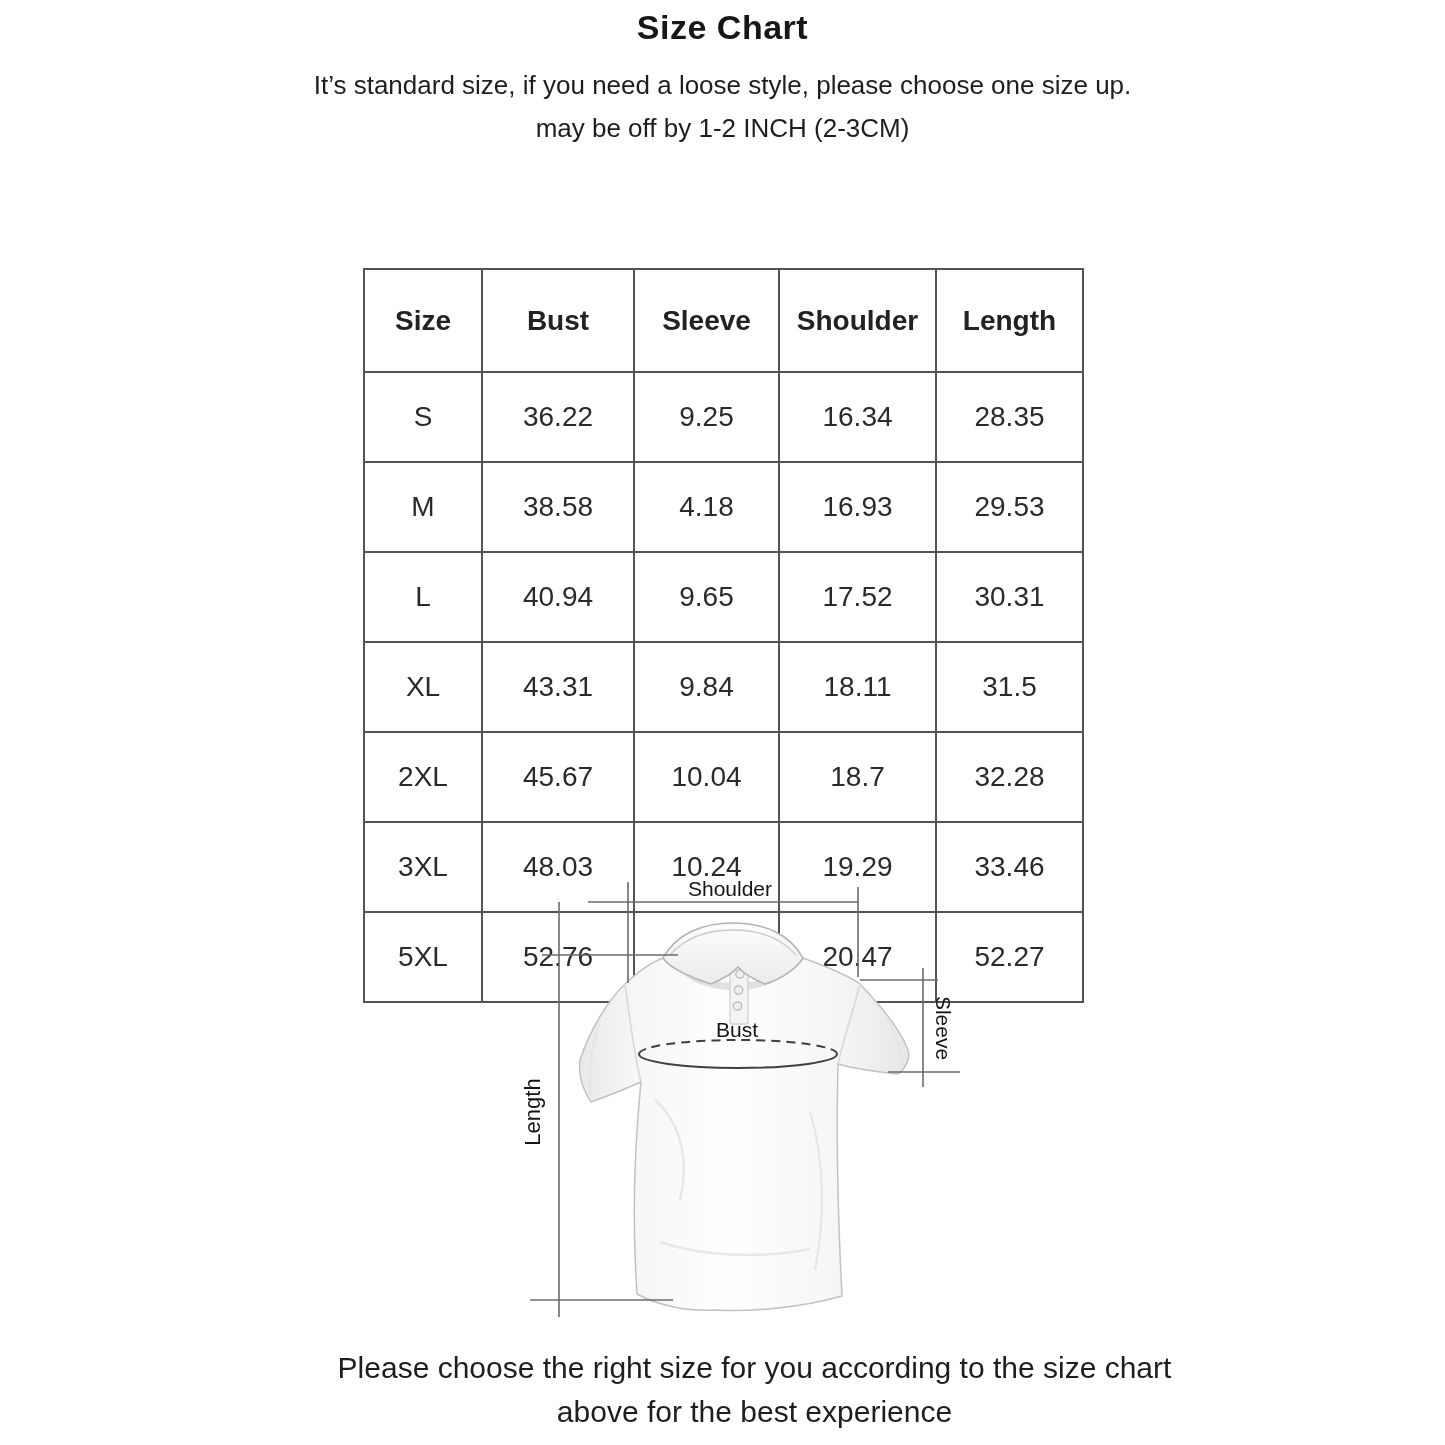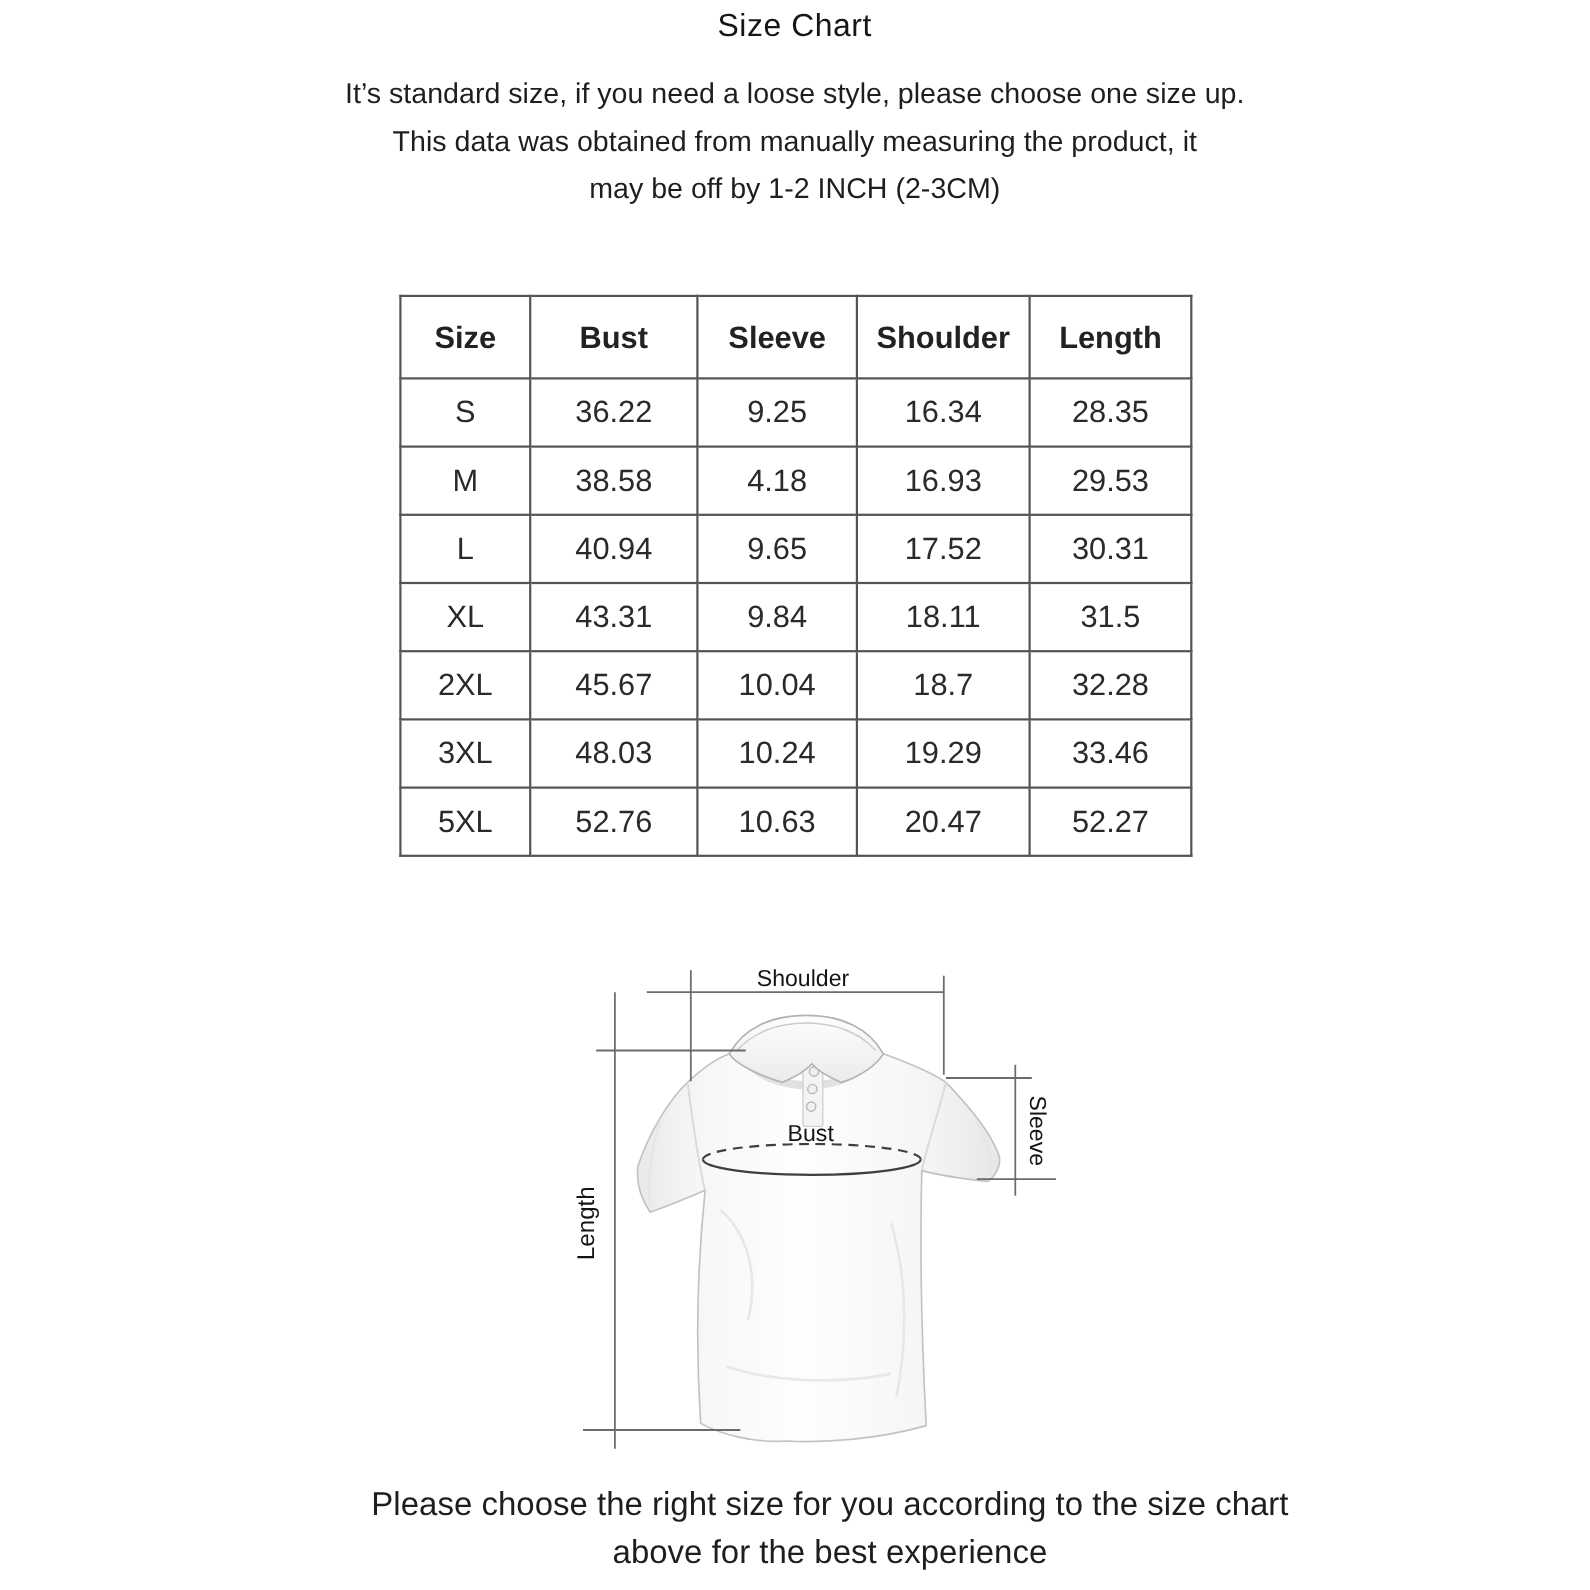--- a/index.html
+++ b/index.html
@@ -7,21 +7,21 @@
     position:relative;
     width:1445px;height:1445px;
     background:#ffffff;
     font-family:"Liberation Sans", sans-serif;
     color:#1b1b1b;
     overflow:hidden;
   }
   .page-title{
     position:absolute;top:8px;left:0;width:100%;
     text-align:center;
-    font-size:29px;font-weight:400;letter-spacing:0.5px;
+    font-size:34px;font-weight:700;letter-spacing:0.5px;
     color:#161616;
   }
   .intro{
     position:absolute;top:64px;left:0;width:100%;
     text-align:center;
     font-size:26px;line-height:43px;font-weight:400;
     color:#1e1e1e;
   }
   .unit-label{
     position:absolute;top:206px;left:0;width:100%;
@@ -33,21 +33,21 @@
     position:absolute;left:363px;top:268px;
     border-collapse:collapse;
     table-layout:fixed;
     width:719px;
   }
   table.size-table th, table.size-table td{
     border:2px solid #545454;
     text-align:center;vertical-align:middle;
     font-size:28px;
     color:#2a2a2a;
-    padding:0;
+    padding:14px;
   }
   table.size-table th{height:73px;font-weight:700;color:#222;}
   table.size-table td{height:60px;font-weight:400;}
   .diagram{
     position:absolute;left:480px;top:860px;
   }
   .diagram text{
     font-family:"Liberation Sans", sans-serif;
     fill:#141414;
   }
@@ -61,21 +61,20 @@
 </style>
 </head>
 <body>
 
 <div class="page">
 
   <div class="page-title">Size Chart</div>
 
   <div class="intro">
     <div>It’s standard size, if you need a loose style, please choose one size up.</div>
-    <div>This data was obtained from manually measuring the product, it</div>
     <div>may be off by 1-2 INCH (2-3CM)</div>
   </div>
 
 
   <table class="size-table">
     <colgroup>
       <col style="width:118px">
         <col style="width:152px">
         <col style="width:145px">
         <col style="width:157px">

